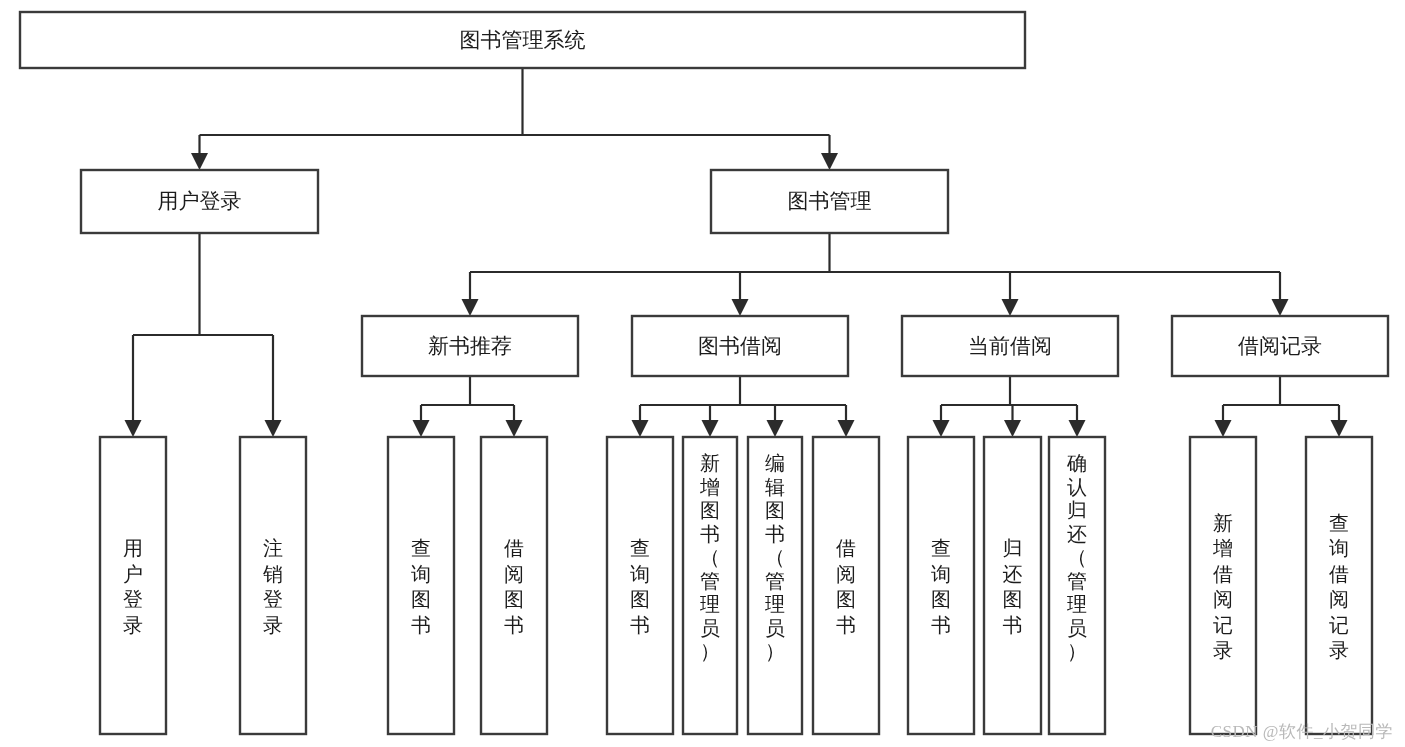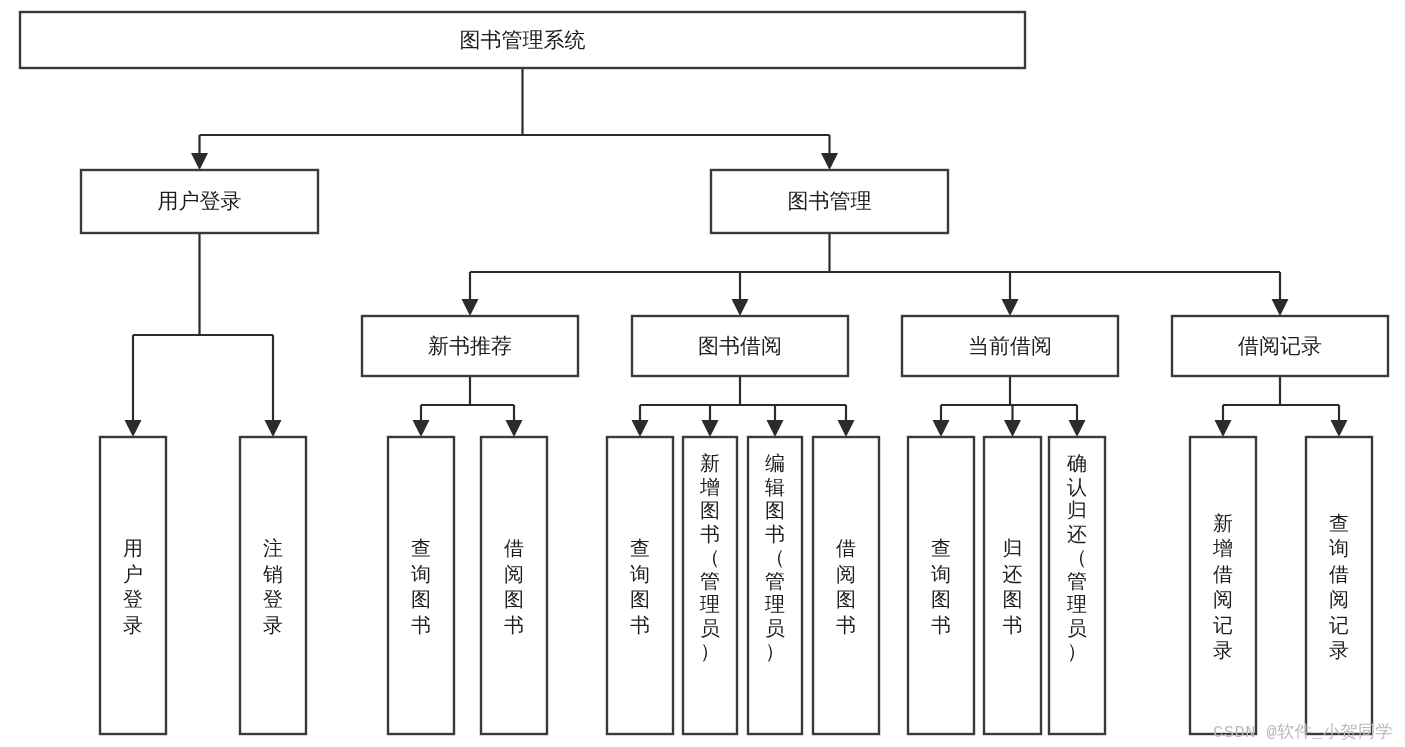--- a/index.html
+++ b/index.html
@@ -51,21 +51,21 @@
   .node-label-v {
     font-family: "Liberation Sans", "DejaVu Sans", sans-serif;
     font-size: 20px;
     fill: #1c1c1c;
     text-anchor: middle;
   }
   .watermark {
     position: absolute;
     right: 12px;
     bottom: 4px;
-    font-family: Liberation Mono, monospace;
+    font-family: Liberation Serif, serif;
     font-size: 17px;
     color: #b9b9b9;
     letter-spacing: 0.5px;
     white-space: nowrap;
     user-select: none;
   }
 </style>
 </head>
 <body>
 

